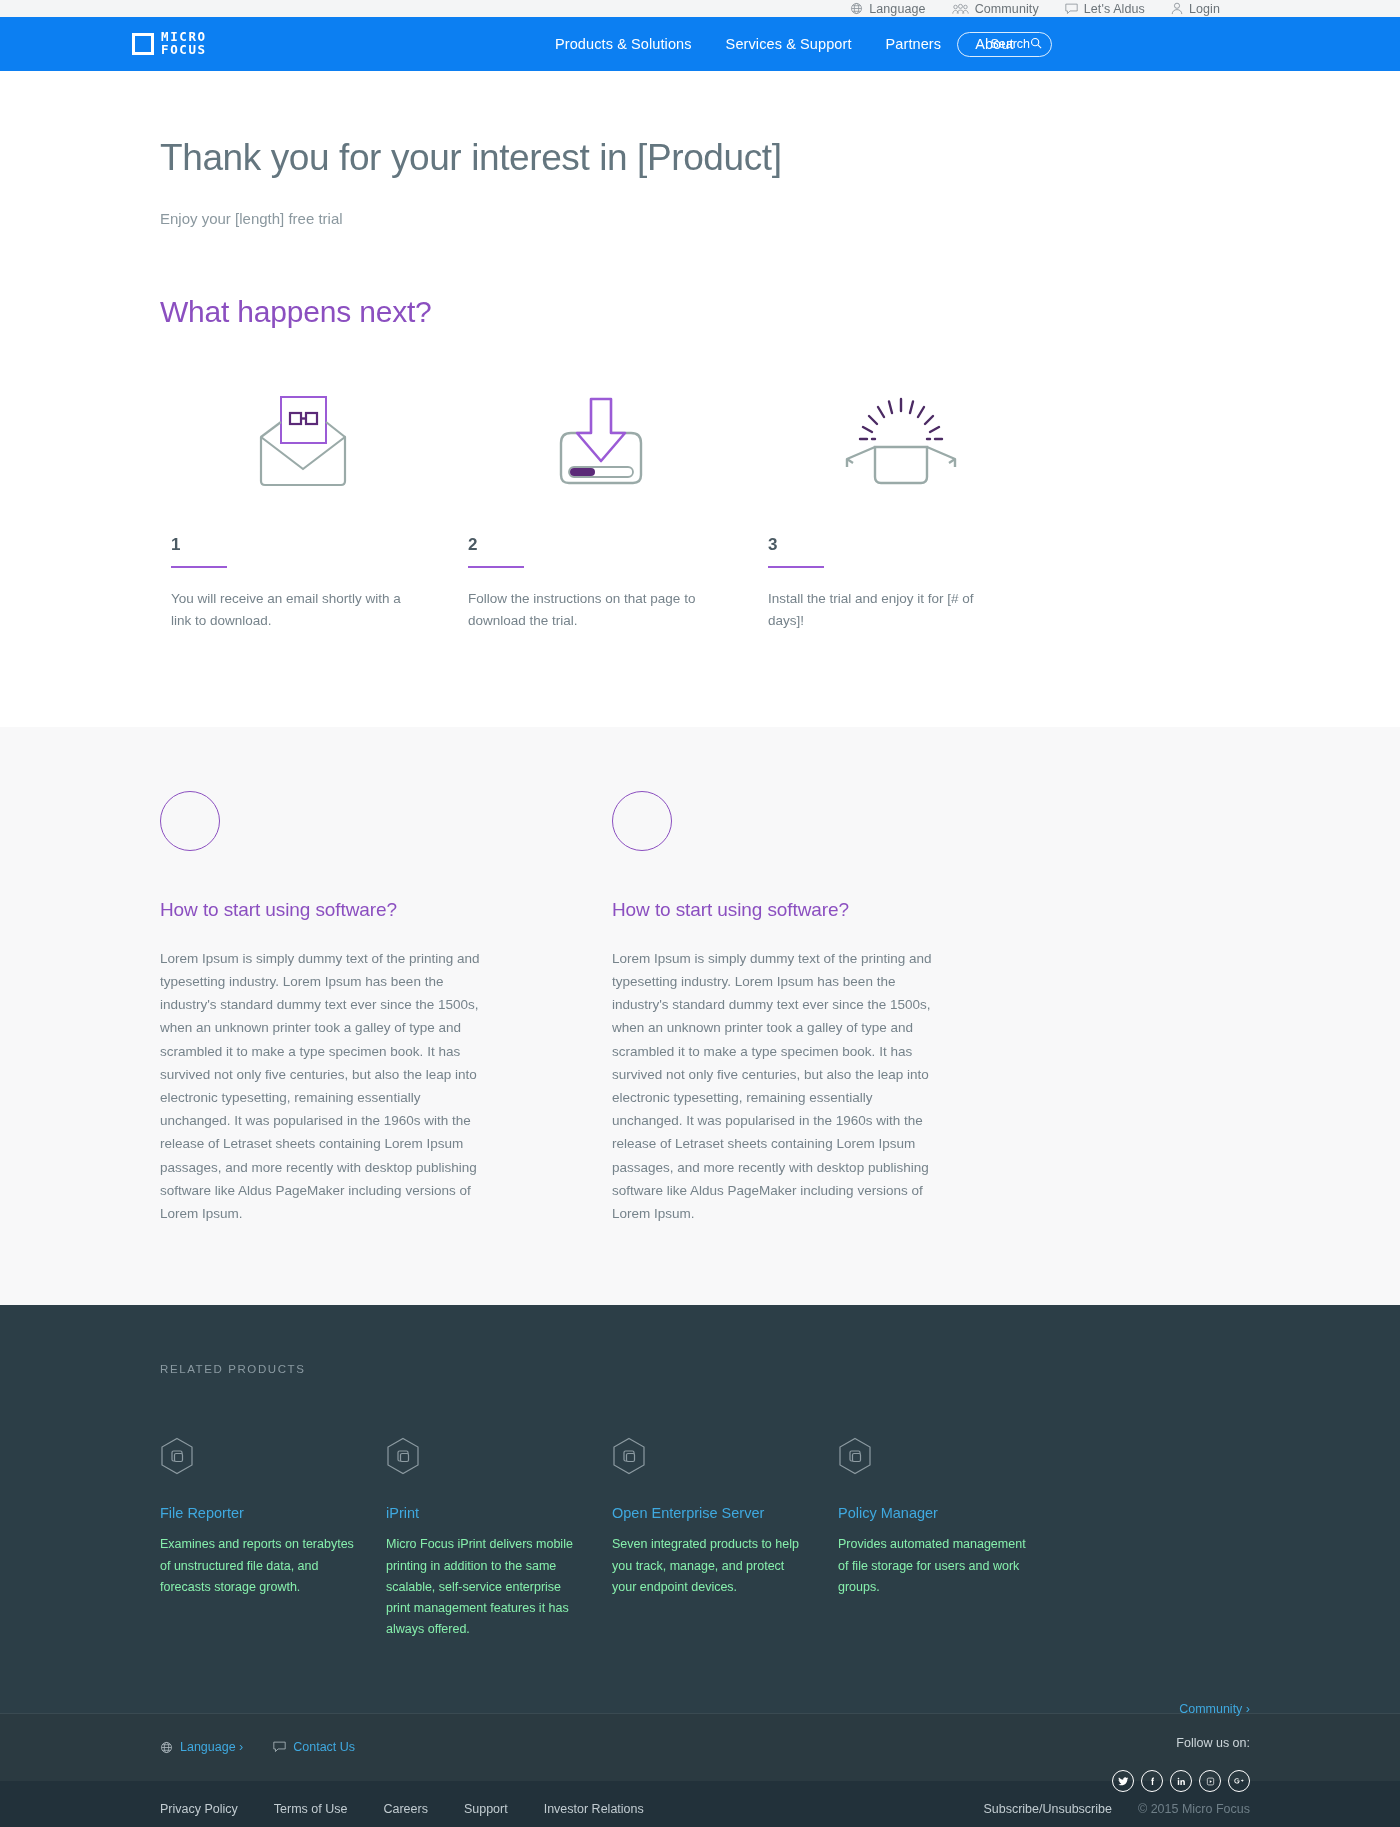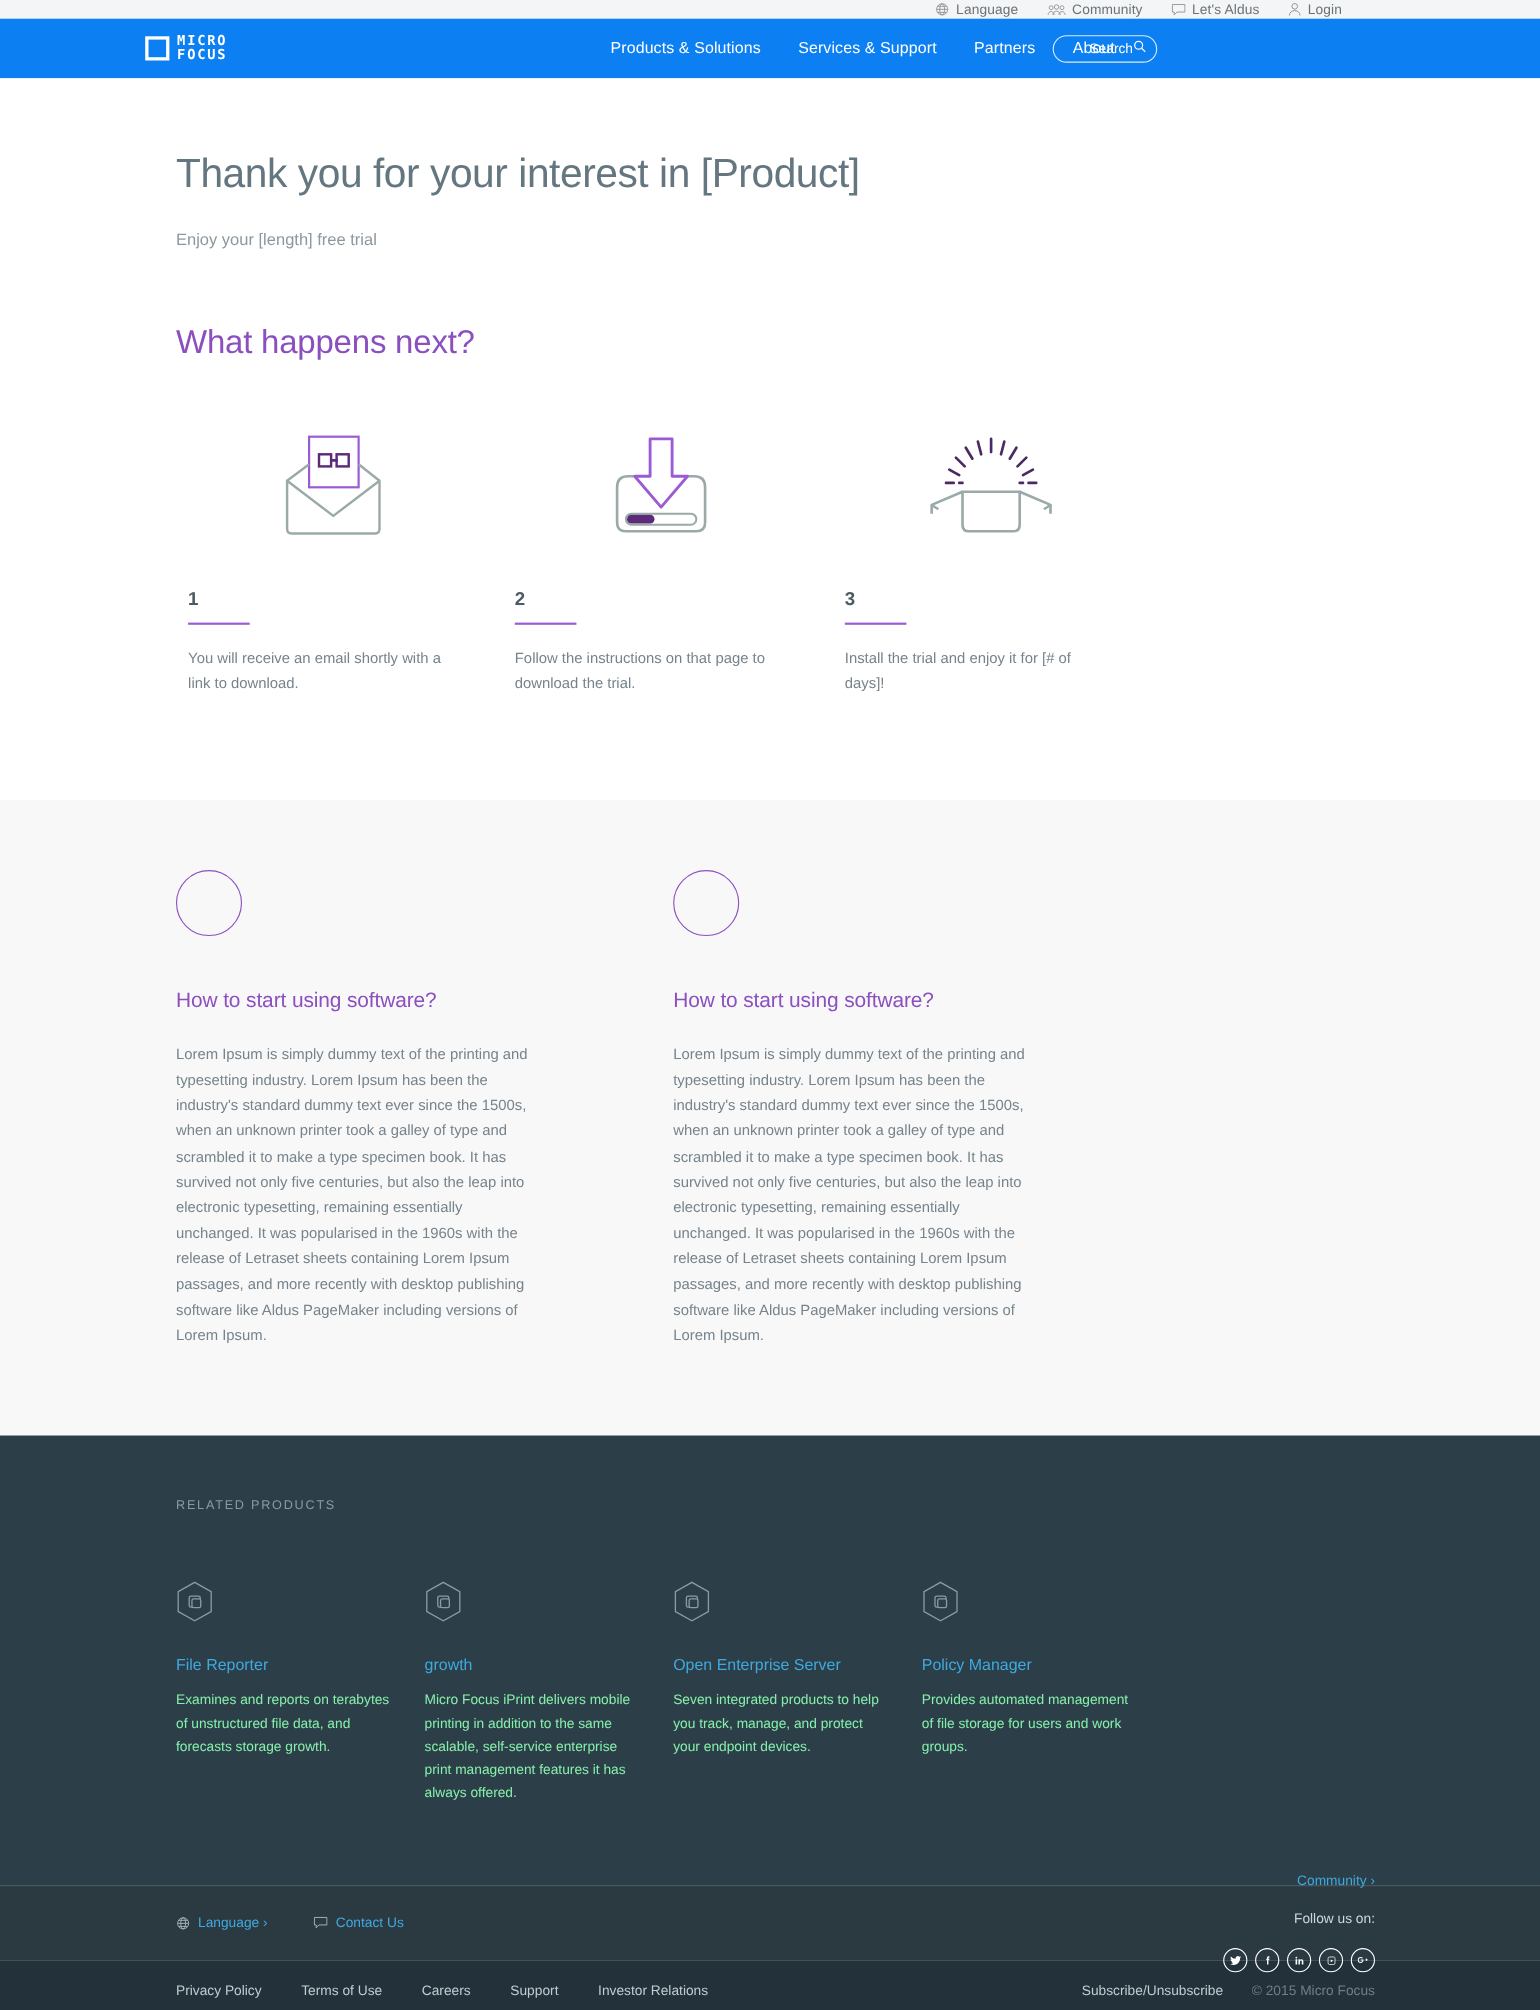--- a/index.html
+++ b/index.html
@@ -222,21 +222,21 @@
 
   
   .footer-mid {
     background: #2b3a41;
     height: 68px;
     display: flex;
     align-items: center;
     padding: 0 150px 0 160px;
     border-top: 1px solid #3a4a52;
   }
-  .fm-left { display: flex; align-items: center; gap: 42px; }
+  .fm-left { display: flex; align-items: center; gap: 30px; }
   .fm-item {
     display: flex; align-items: center; gap: 7px;
     font-size: 12.5px; color: #3fa9e0; cursor: pointer;
   }
   .fm-item .glyph { color: #b0bbc1; display: flex; }
   .fm-right {
     margin-left: auto;
     display: flex; align-items: flex-end; gap: 20px; flex-direction: column;
   }
   .fm-community { font-size: 12.5px; color: #3fa9e0; cursor: pointer; }
@@ -454,21 +454,21 @@
     </div>
 
     <div class="prod">
       <div class="hexicon">
         <svg width="34" height="38" viewBox="0 0 34 38" fill="none" stroke="#8d9ba2" stroke-width="1.2">
           <path d="M17 1.5 L32 10 L32 28 L17 36.5 L2 28 L2 10 Z"></path>
           <rect x="12" y="14" width="10" height="10" rx="1.5"></rect>
           <rect x="14.5" y="16.5" width="8" height="8" rx="1.5" fill="#2c3e47"></rect>
         </svg>
       </div>
-      <a class="title">growth</a>
+      <a class="title">iPrint</a>
       <p>Micro Focus iPrint delivers mobile printing in addition to the same scalable, self-service enterprise print management features it has always offered.</p>
     </div>
 
     <div class="prod">
       <div class="hexicon">
         <svg width="34" height="38" viewBox="0 0 34 38" fill="none" stroke="#8d9ba2" stroke-width="1.2">
           <path d="M17 1.5 L32 10 L32 28 L17 36.5 L2 28 L2 10 Z"></path>
           <rect x="12" y="14" width="10" height="10" rx="1.5"></rect>
           <rect x="14.5" y="16.5" width="8" height="8" rx="1.5" fill="#2c3e47"></rect>
         </svg>

